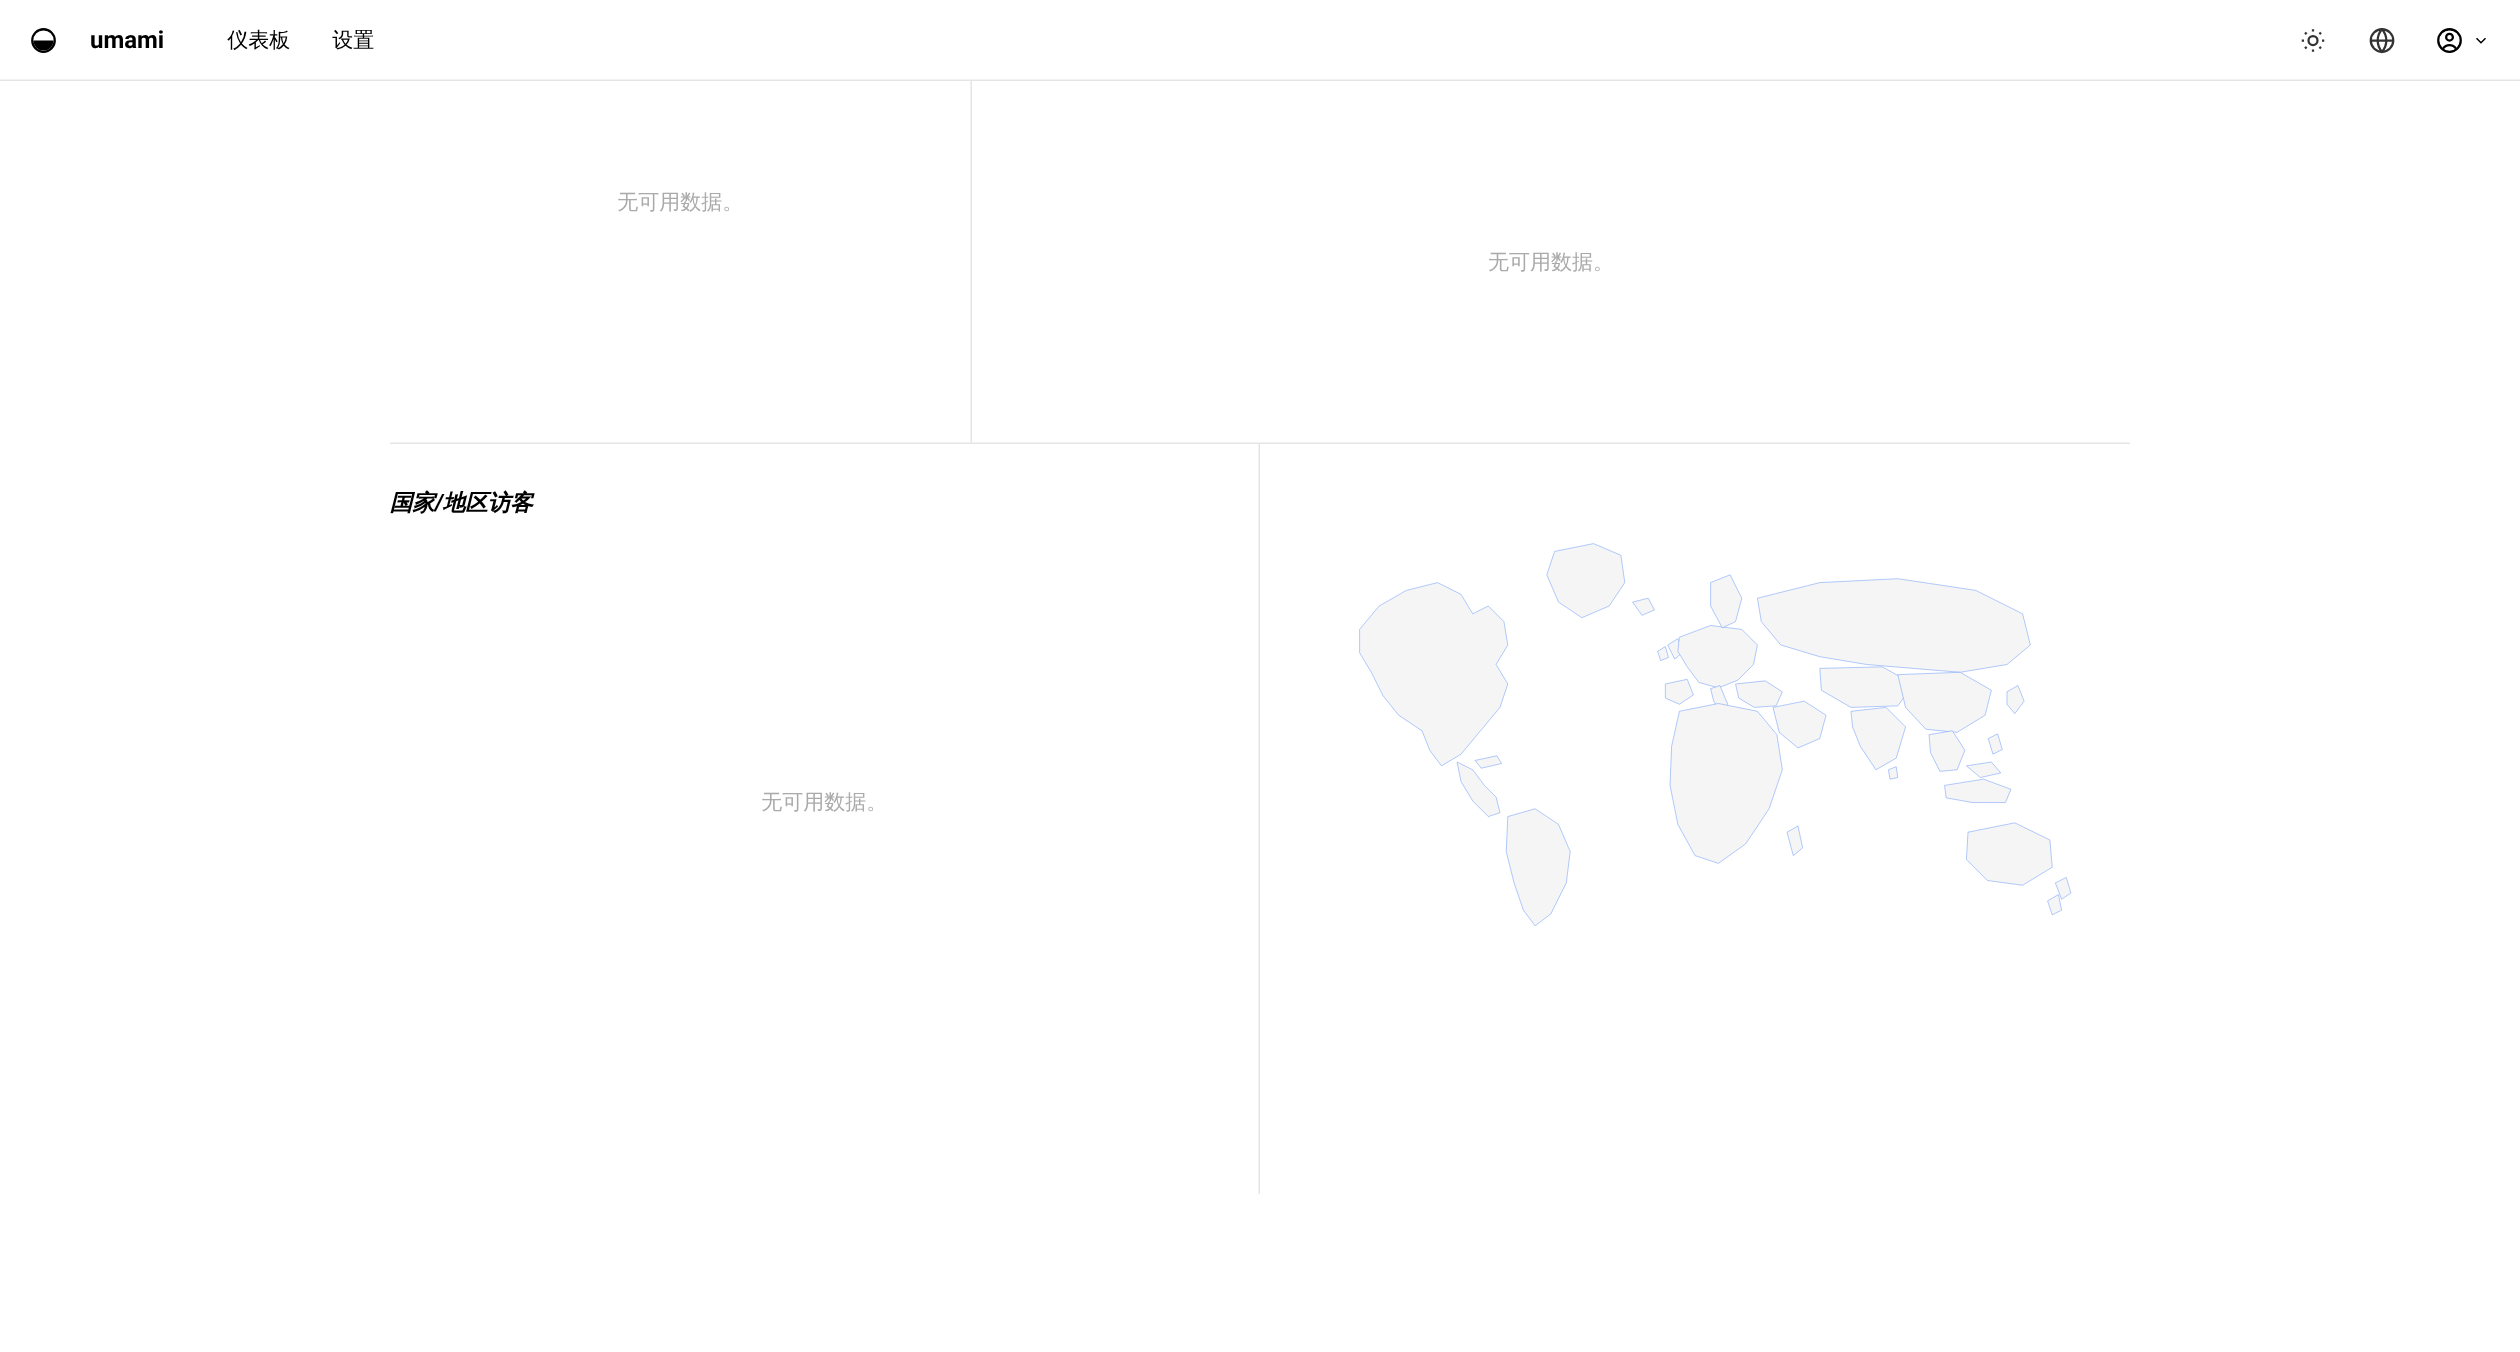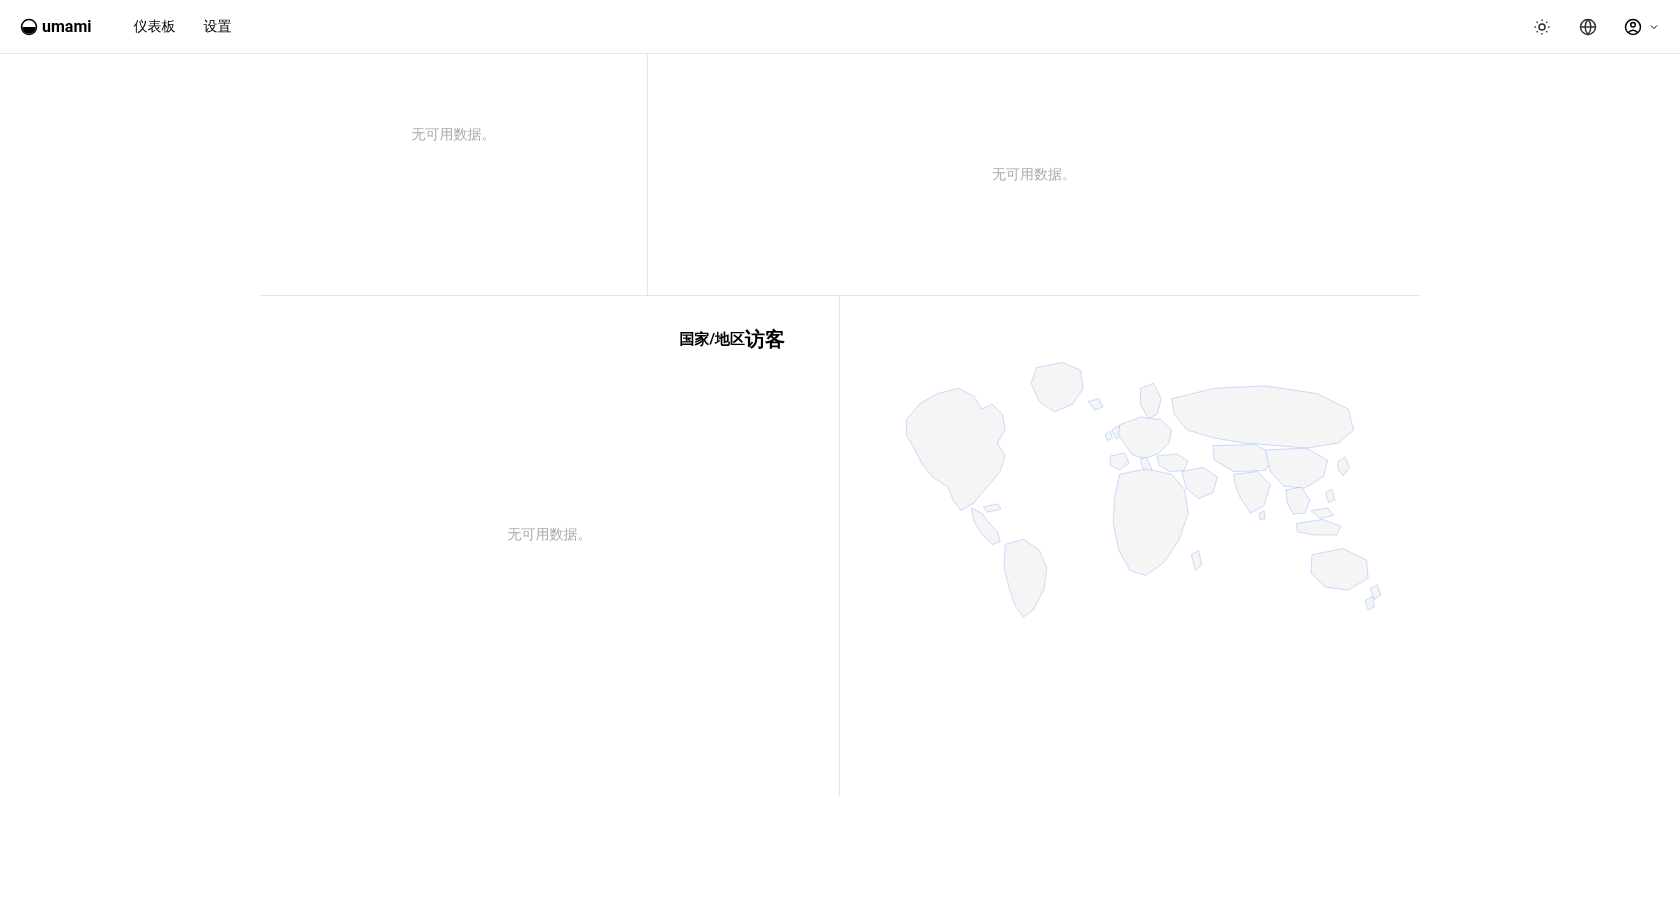--- a/index.html
+++ b/index.html
@@ -1,40 +1,40 @@
 <!DOCTYPE html>
 <html><head>
 <meta charset="utf-8">
 <style>
 * { margin:0; padding:0; box-sizing:border-box; }
 body { font-family:-apple-system,BlinkMacSystemFont,"Segoe UI",Roboto,"Helvetica Neue",Arial,"PingFang SC","Hiragino Sans GB","Microsoft YaHei",sans-serif; background:#fff; color:#000; width:1680px; height:901px; overflow:hidden; }
 .header { height:54px; border-bottom:1px solid #e5e5e5; display:flex; align-items:center; justify-content:space-between; padding:0 20px; }
 .header-left { display:flex; align-items:center; gap:30px; }
-.logo-wrap { display:flex; align-items:center; gap:4px; }
+.logo-wrap { display:flex; align-items:center; gap:22px; }
 .logo-icon { width:18px; height:18px; }
 .logo-text { font-weight:700; font-size:16px; }
 .nav { display:flex; gap:28px; margin-left:12px; }
 .nav a { color:#000000; text-decoration:none; font-size:14px; font-weight:500; cursor:pointer; }
 .header-right { display:flex; align-items:center; gap:26px; }
 .icon-btn { width:20px; height:20px; display:flex; align-items:center; justify-content:center; cursor:pointer; color:#333; }
 .user-wrap { display:flex; align-items:center; gap:6px; cursor:pointer; }
 
 .content { width:1160px; margin:0 auto; }
 
 .top-row { display:flex; height:242px; border-bottom:1px solid #e5e5e5; }
 .top-left { width:388px; border-right:1px solid #e5e5e5; display:flex; align-items:flex-start; justify-content:center; padding-top:72px; }
 .top-right { flex:1; display:flex; align-items:center; justify-content:center; }
 .no-data { color:#aaa; font-size:14px; }
 
 .bottom-row { display:flex; }
 .bottom-left { width:580px; border-right:1px solid #e5e5e5; height:500px; padding-top:30px; position:relative; }
 .bottom-right { flex:1; padding-top:30px; display:flex; align-items:flex-start; justify-content:center; }
-.panel-header { display:flex; justify-content:flex-end; align-items:center; padding:0 2px 0 0; }
+.panel-header { display:flex; justify-content:flex-start; align-items:center; padding:0 2px 0 0;font-style:italic; }
 .panel-title { font-weight:700; font-size:15px; }
-.panel-sub { font-weight:700; font-size:20px; margin-right:52px; }
+.panel-sub { font-weight:700; font-size:15px; margin-right:52px; }
 .center-msg { position:absolute; top:46%; left:0; right:0; text-align:center; color:#aaa; font-size:14px; }
 .map-wrap { width:520px; margin-top:26px; }
 .map-svg { width:100%; height:auto; }
 .map-svg path { fill:#f5f5f5; stroke:#5b8ff9; stroke-width:0.6; }
 </style>
 </head>
 <body>
 
 <div class="header">
   <div class="header-left">

